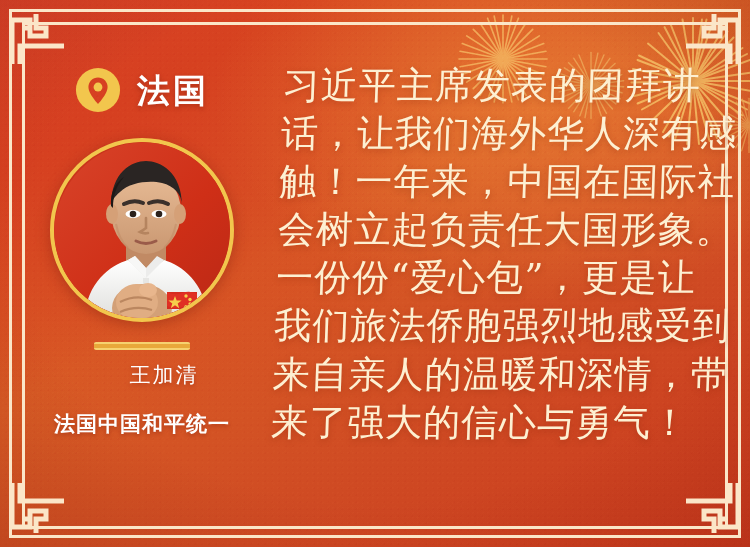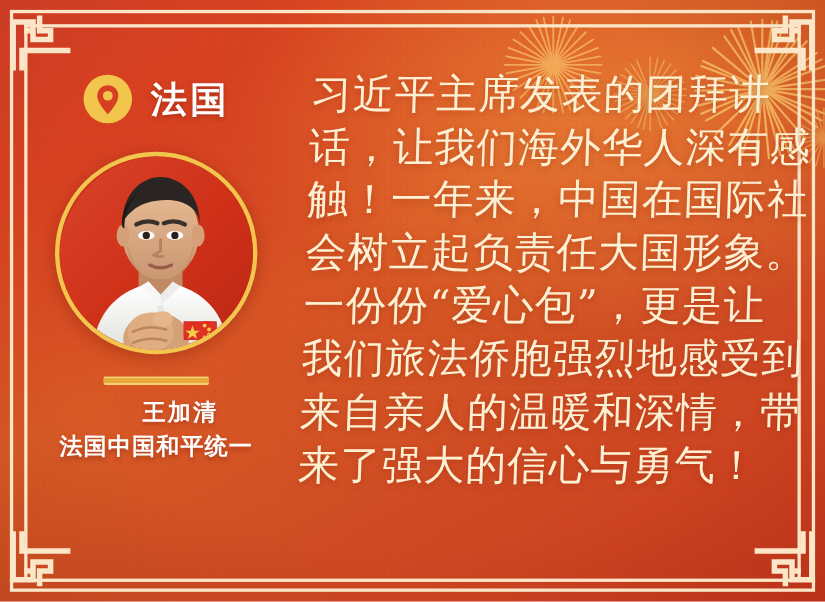--- a/index.html
+++ b/index.html
@@ -88,26 +88,26 @@
 
   .divider{
     margin-top:20px;width:96px;height:8px;border-radius:2px;
     background:#e8a83a;
     border-top:2px solid #f6d270;
     border-bottom:2px solid #f6d270;
     box-sizing:border-box;
   }
 
   .person-name{
-    margin-top:11px;color:#ffffff;font-size:21px;font-weight:bold;letter-spacing:2px;
+    margin-top:11px;color:#ffffff;font-size:21px;font-weight:normal;letter-spacing:2px;
     text-shadow:0 2px 4px rgba(120,25,10,.4);
     margin-left:44px;
   }
   .person-title{
-    margin-top:5px;color:#ffffff;font-size:21px;font-weight:bold;letter-spacing:1px;
+    margin-top:22px;color:#ffffff;font-size:21px;font-weight:bold;letter-spacing:1px;
     line-height:1.28;text-align:center;
     text-shadow:0 2px 4px rgba(120,25,10,.4);
   }
 
   
   .quote{
     position:absolute;left:277px;top:62px;width:448px;
     color:#fdf0d2;
     font-family:"DejaVu Serif","Liberation Serif",serif;
     font-size:37px;

